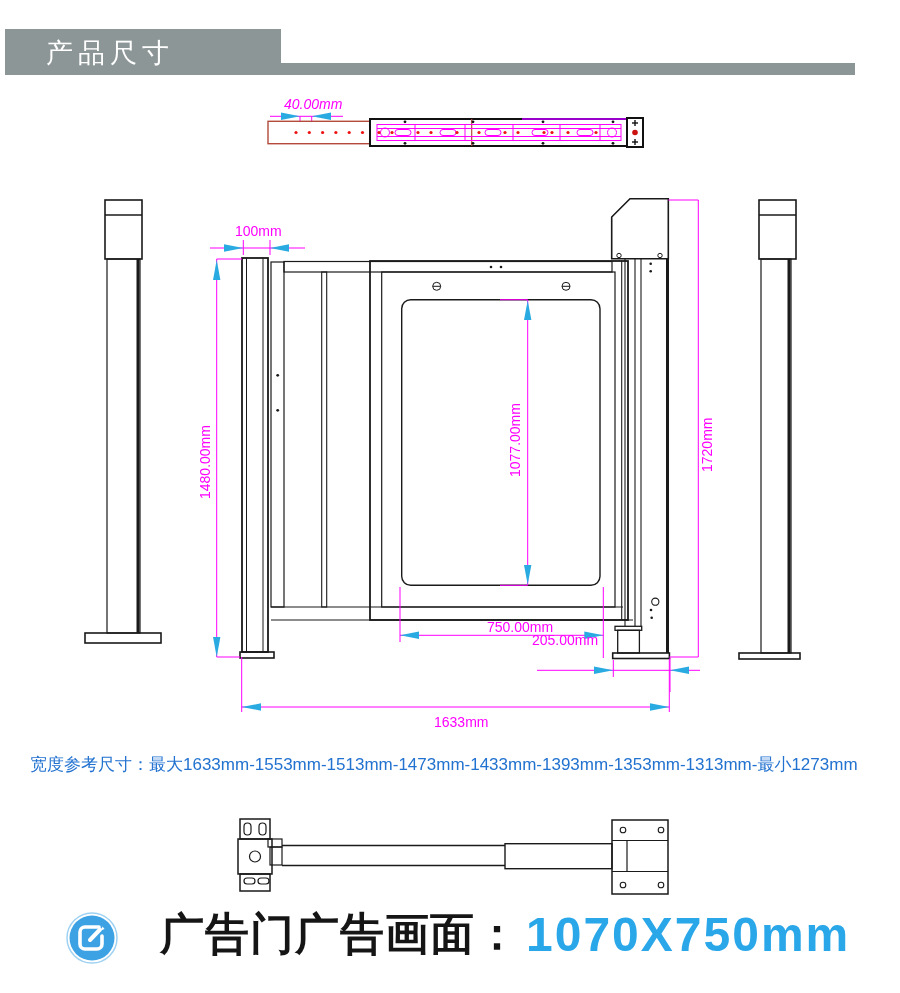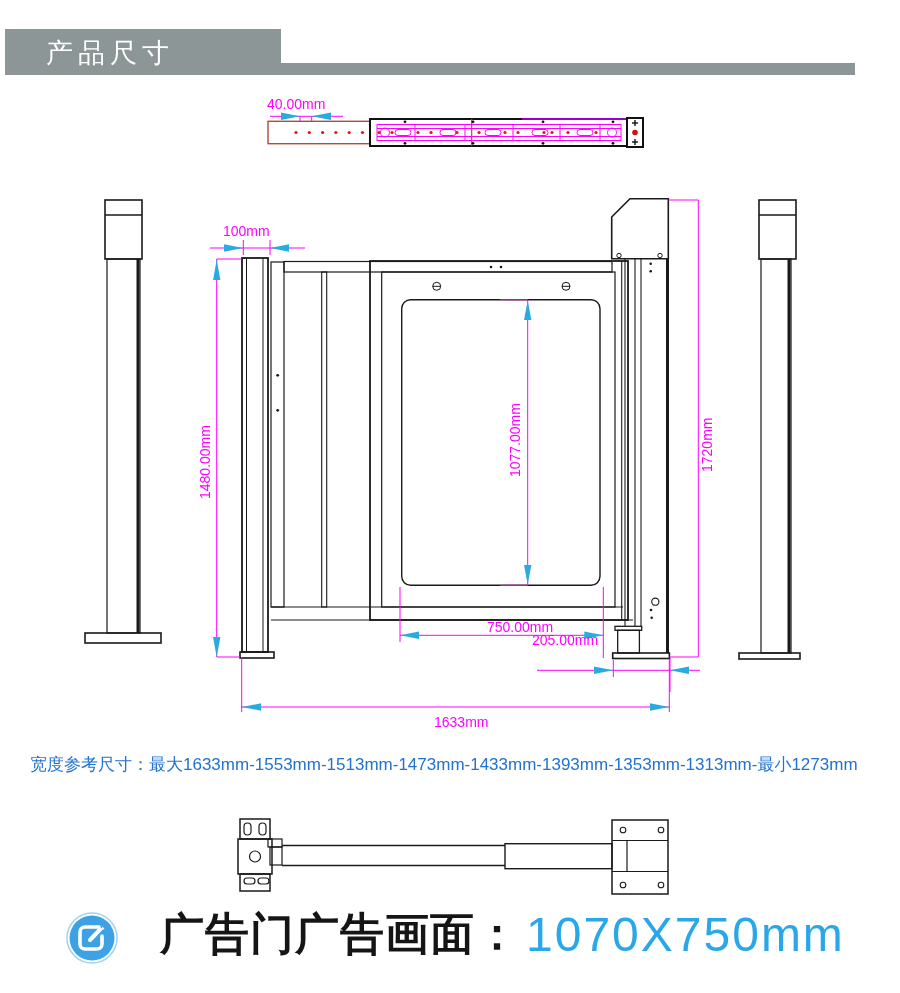--- a/index.html
+++ b/index.html
@@ -23,21 +23,21 @@
   .ref-line{position:absolute;left:30px;top:746px;width:860px;font-size:17px;
             color:#2272d0;white-space:nowrap;}
   .ref-label{font-family:Liberation Serif, serif;}
   .ref-value{font-family:"Liberation Sans", sans-serif;text-align:right;}
 
   
   .footer{position:absolute;left:66px;top:898px;display:flex;align-items:center;}
   .f-icon{width:52px;height:52px;margin-right:42px;margin-top:6px;}
   .f-label{font-size:44px;font-weight:700;color:#151515;letter-spacing:1px;
            white-space:nowrap;}
-  .f-value{font-size:48px;font-weight:400;color:#2aa7e9;letter-spacing:2px;
+  .f-value{font-size:48px;font-weight:700;color:#2aa7e9;letter-spacing:2px;
            white-space:nowrap;margin-left:6px;}
 </style>
 </head>
 <body>
 
 <div id="page">
 
   <div class="hdr-box"></div>
   <div class="hdr-tail"></div>
   <div class="hdr-title">产品尺寸</div>
@@ -111,21 +111,21 @@
 
     <g>
       <rect x="372" y="26" width="16" height="29" fill="#ffffff" stroke="#111111" stroke-width="2"></rect>
       <circle cx="380" cy="40.5" r="2.8" fill="#cc1111"></circle>
       <line x1="377" y1="31" x2="383" y2="31" stroke="#111" stroke-width="1.4"></line>
       <line x1="380" y1="28" x2="380" y2="34" stroke="#111" stroke-width="1.4"></line>
       <line x1="377" y1="50" x2="383" y2="50" stroke="#111" stroke-width="1.4"></line>
       <line x1="380" y1="47" x2="380" y2="53" stroke="#111" stroke-width="1.4"></line>
     </g>
   </svg>
-  <span class="dim" style="left:267px;top:90px;">40.00mm</span>
+  <span class="dim" style="left:284px;top:90px;font-style:italic;">40.00mm</span>
 
   <svg class="svgabs" style="left:80px;top:185px;" width="725" height="525" viewBox="0 0 725 525">
 
     <g fill="none" stroke="#1a1a1a">
       <rect x="25" y="8" width="37" height="59" stroke-width="1.6"></rect>
       <line x1="25" y1="23" x2="62" y2="23" stroke-width="1.6"></line>
       <rect x="27" y="67" width="33" height="374" stroke-width="1.2"></rect>
       <line x1="58" y1="67" x2="58" y2="441" stroke-width="3"></line>
       <rect x="5" y="441" width="76" height="10" stroke-width="1.6"></rect>
     </g>
@@ -255,21 +255,21 @@
       <line x1="161.7" y1="515" x2="589.3" y2="515"></line>
       <line x1="161.7" y1="465" x2="161.7" y2="520"></line>
       <line x1="589.3" y1="467" x2="589.3" y2="520"></line>
     </g>
     <g fill="#29abe2">
       <polygon points="161.7,515 181,511.3 181,518.7"></polygon>
       <polygon points="589.3,515 570,511.3 570,518.7"></polygon>
     </g>
   </svg>
 
-  <span class="dim" style="left:223px;top:217px;">100mm</span>
+  <span class="dim" style="left:235px;top:217px;">100mm</span>
   <span class="dim v" style="left:198px;top:492px;">1480.00mm</span>
   <span class="dim v" style="left:508px;top:470px;">1077.00mm</span>
   <span class="dim v" style="left:700px;top:465px;">1720mm</span>
   <span class="dim" style="left:487px;top:613px;text-align:center;">750.00mm</span>
   <span class="dim" style="left:532px;top:626px;">205.00mm</span>
   <span class="dim" style="left:434px;top:708px;">1633mm</span>
 
   <div class="ref-line">
     <span class="ref-label">宽度参考尺寸：</span><span class="ref-value">最大1633mm-1553mm-1513mm-1473mm-1433mm-1393mm-1353mm-1313mm-最小1273mm</span>
   </div>

